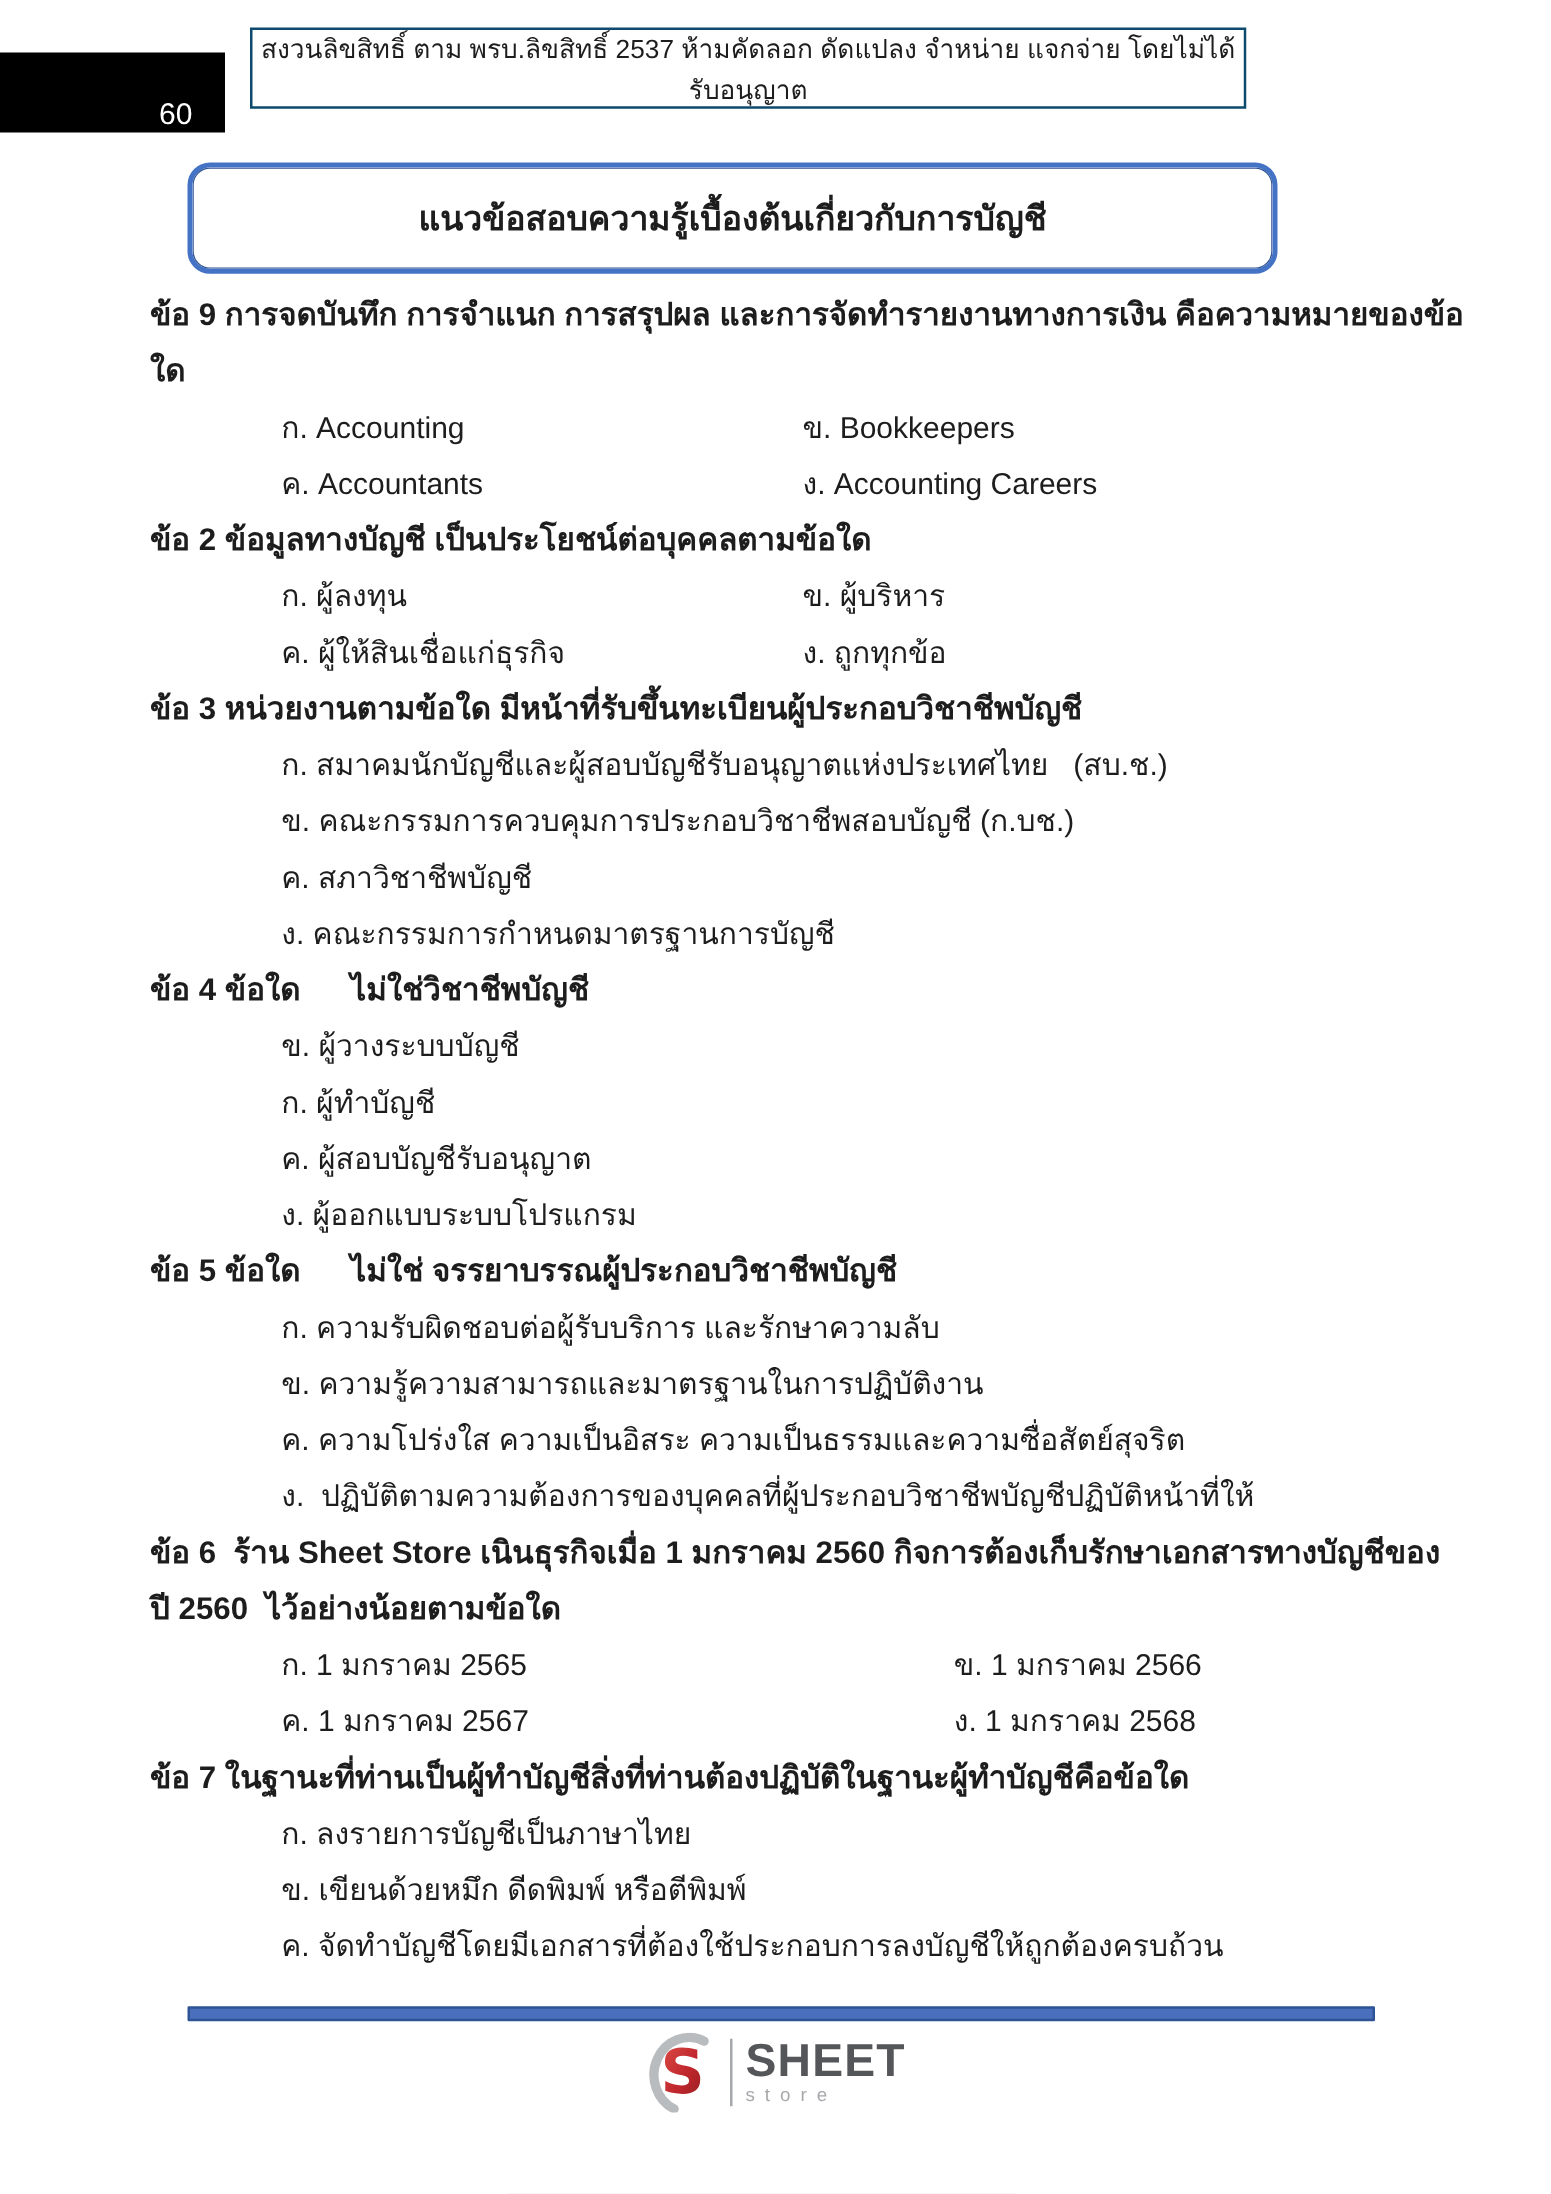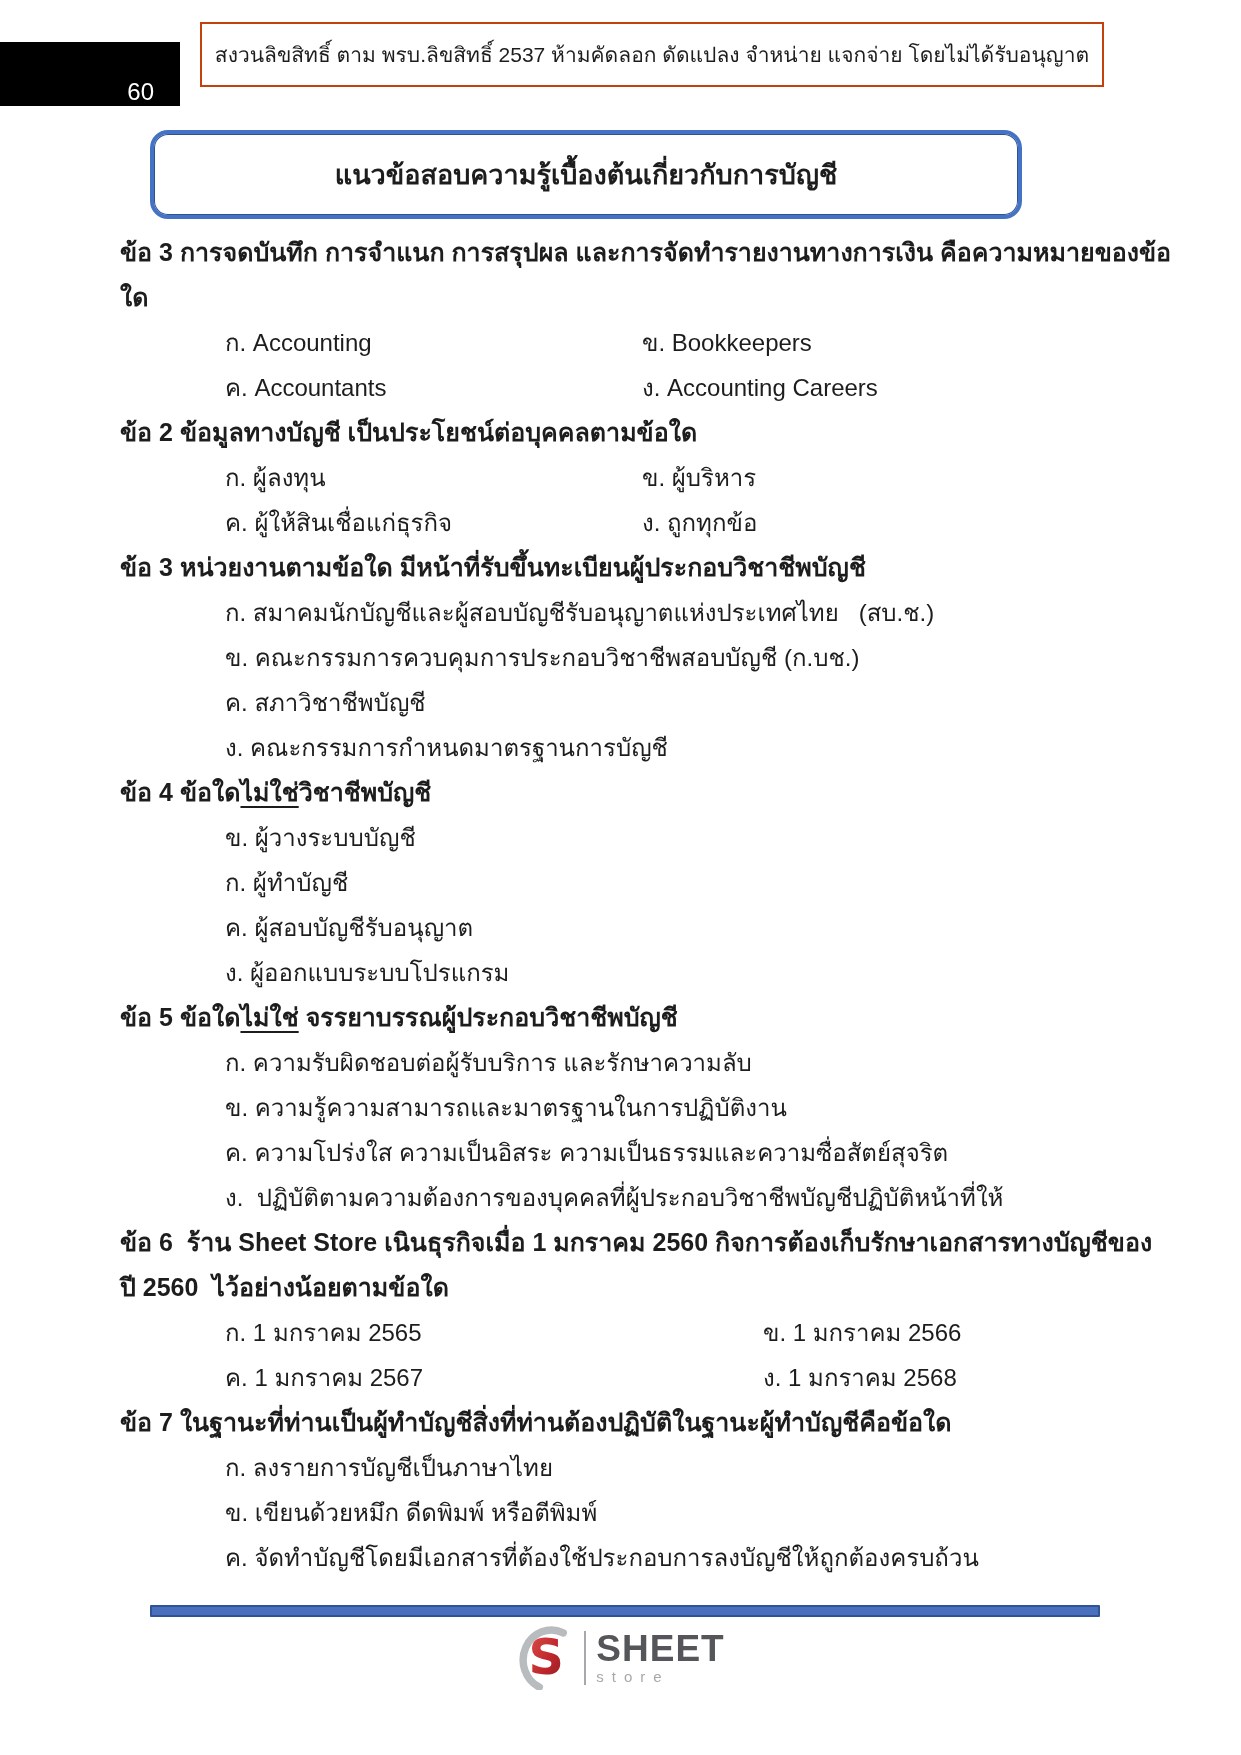--- a/index.html
+++ b/index.html
@@ -22,22 +22,22 @@
     background: #000000;
     color: #ffffff;
     display: flex; align-items: flex-end; justify-content: flex-end;
     padding-right: 26px;
     box-sizing: border-box;
     font-size: 24px;
   }
   .copyright-box {
     position: absolute;
     left: 200px; top: 22px;
-    width: 904px; height: 65px;
-    border: 2px solid #c2410c;
+    width: 797px; height: 65px;
+    border: 2px solid #0c4a6e;
     box-sizing: border-box;
     display: flex; align-items: center; justify-content: center;
     font-size: 21px;
     text-align: center;
   }
   .title-box {
     position: absolute;
     left: 150px; top: 130px;
     width: 872px; height: 89px;
     border: 4px solid #4472C4;
@@ -56,21 +56,21 @@
     width: 1015px;
   }
   .q-line {
     height: 45px;
     line-height: 45px;
     font-size: 24px;
     white-space: nowrap;
   }
   .q-line span { white-space: pre; }
   .q-header { font-weight: bold; font-size: 25px; }
-  .u { text-decoration: underline; text-decoration-thickness: 2px; text-underline-offset: 5px; }
+  .u { text-decoration-thickness: 2px; text-underline-offset: 5px; margin-left: 40px; }
   .opt-line, .opt-row { padding-left: 105px; box-sizing: border-box; gap: 44px; }
   .opt-row { display: flex; }
   .opt-row .col1 { display: inline-block; width: 373px; }
   .opt-row .col1.wide { width: 494px; }
 
   
   .footer-bar {
     position: absolute;
     left: 150px; top: 1605px;
     width: 950px; height: 12px;
@@ -114,21 +114,21 @@
   <div class="copyright-box">
     <span>สงวนลิขสิทธิ์ ตาม พรบ.ลิขสิทธิ์ 2537 ห้ามคัดลอก ดัดแปลง จำหน่าย แจกจ่าย โดยไม่ได้รับอนุญาต</span>
   </div>
 
   <div class="title-box">
     <span>แนวข้อสอบความรู้เบื้องต้นเกี่ยวกับการบัญชี</span>
   </div>
 
   <div class="content" id="questions">
       <div class="question">
-        <div class="q-line q-header"><span>ข้อ 3 การจดบันทึก การจำแนก การสรุปผล และการจัดทำรายงานทางการเงิน คือความหมายของข้อ</span></div>
+        <div class="q-line q-header"><span>ข้อ 9 การจดบันทึก การจำแนก การสรุปผล และการจัดทำรายงานทางการเงิน คือความหมายของข้อ</span></div>
         <div class="q-line q-header"><span>ใด</span></div>
         <div class="q-line opt-row">
           <span class="col1">ก. Accounting</span>
           <span class="col2">ข. Bookkeepers</span>
         </div>
         <div class="q-line opt-row">
           <span class="col1">ค. Accountants</span>
           <span class="col2">ง. Accounting Careers</span>
         </div>
       </div>

